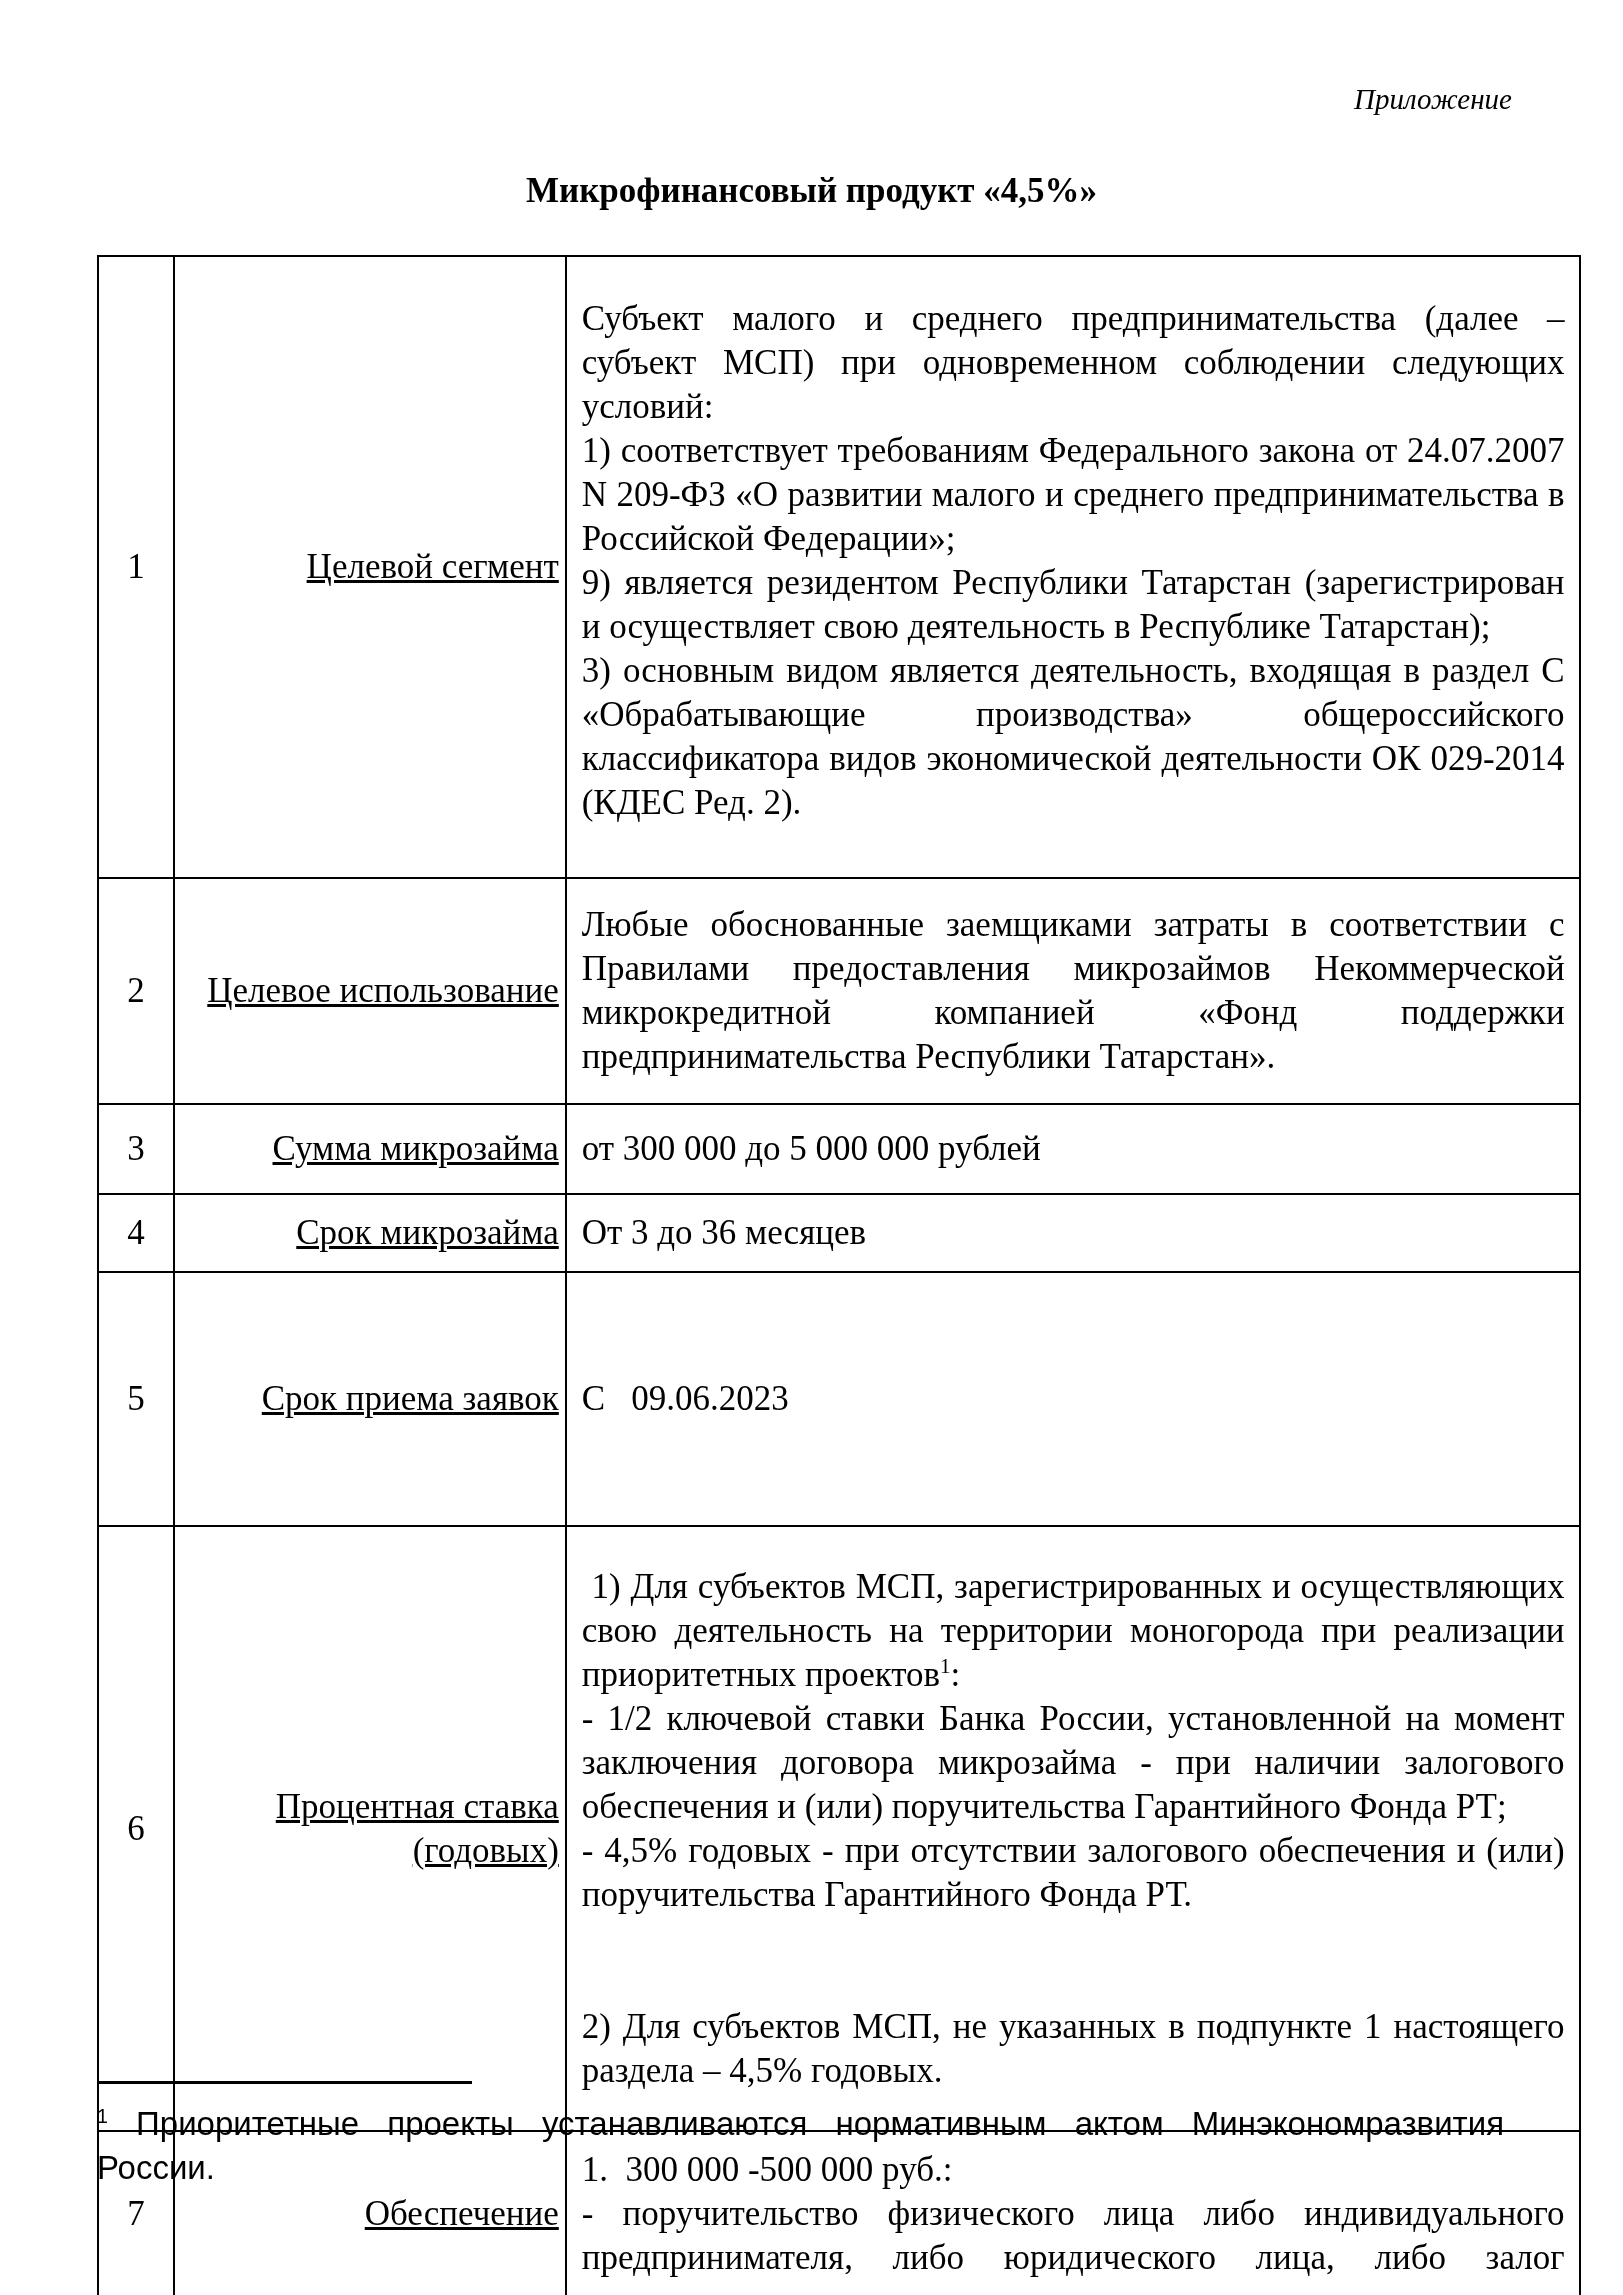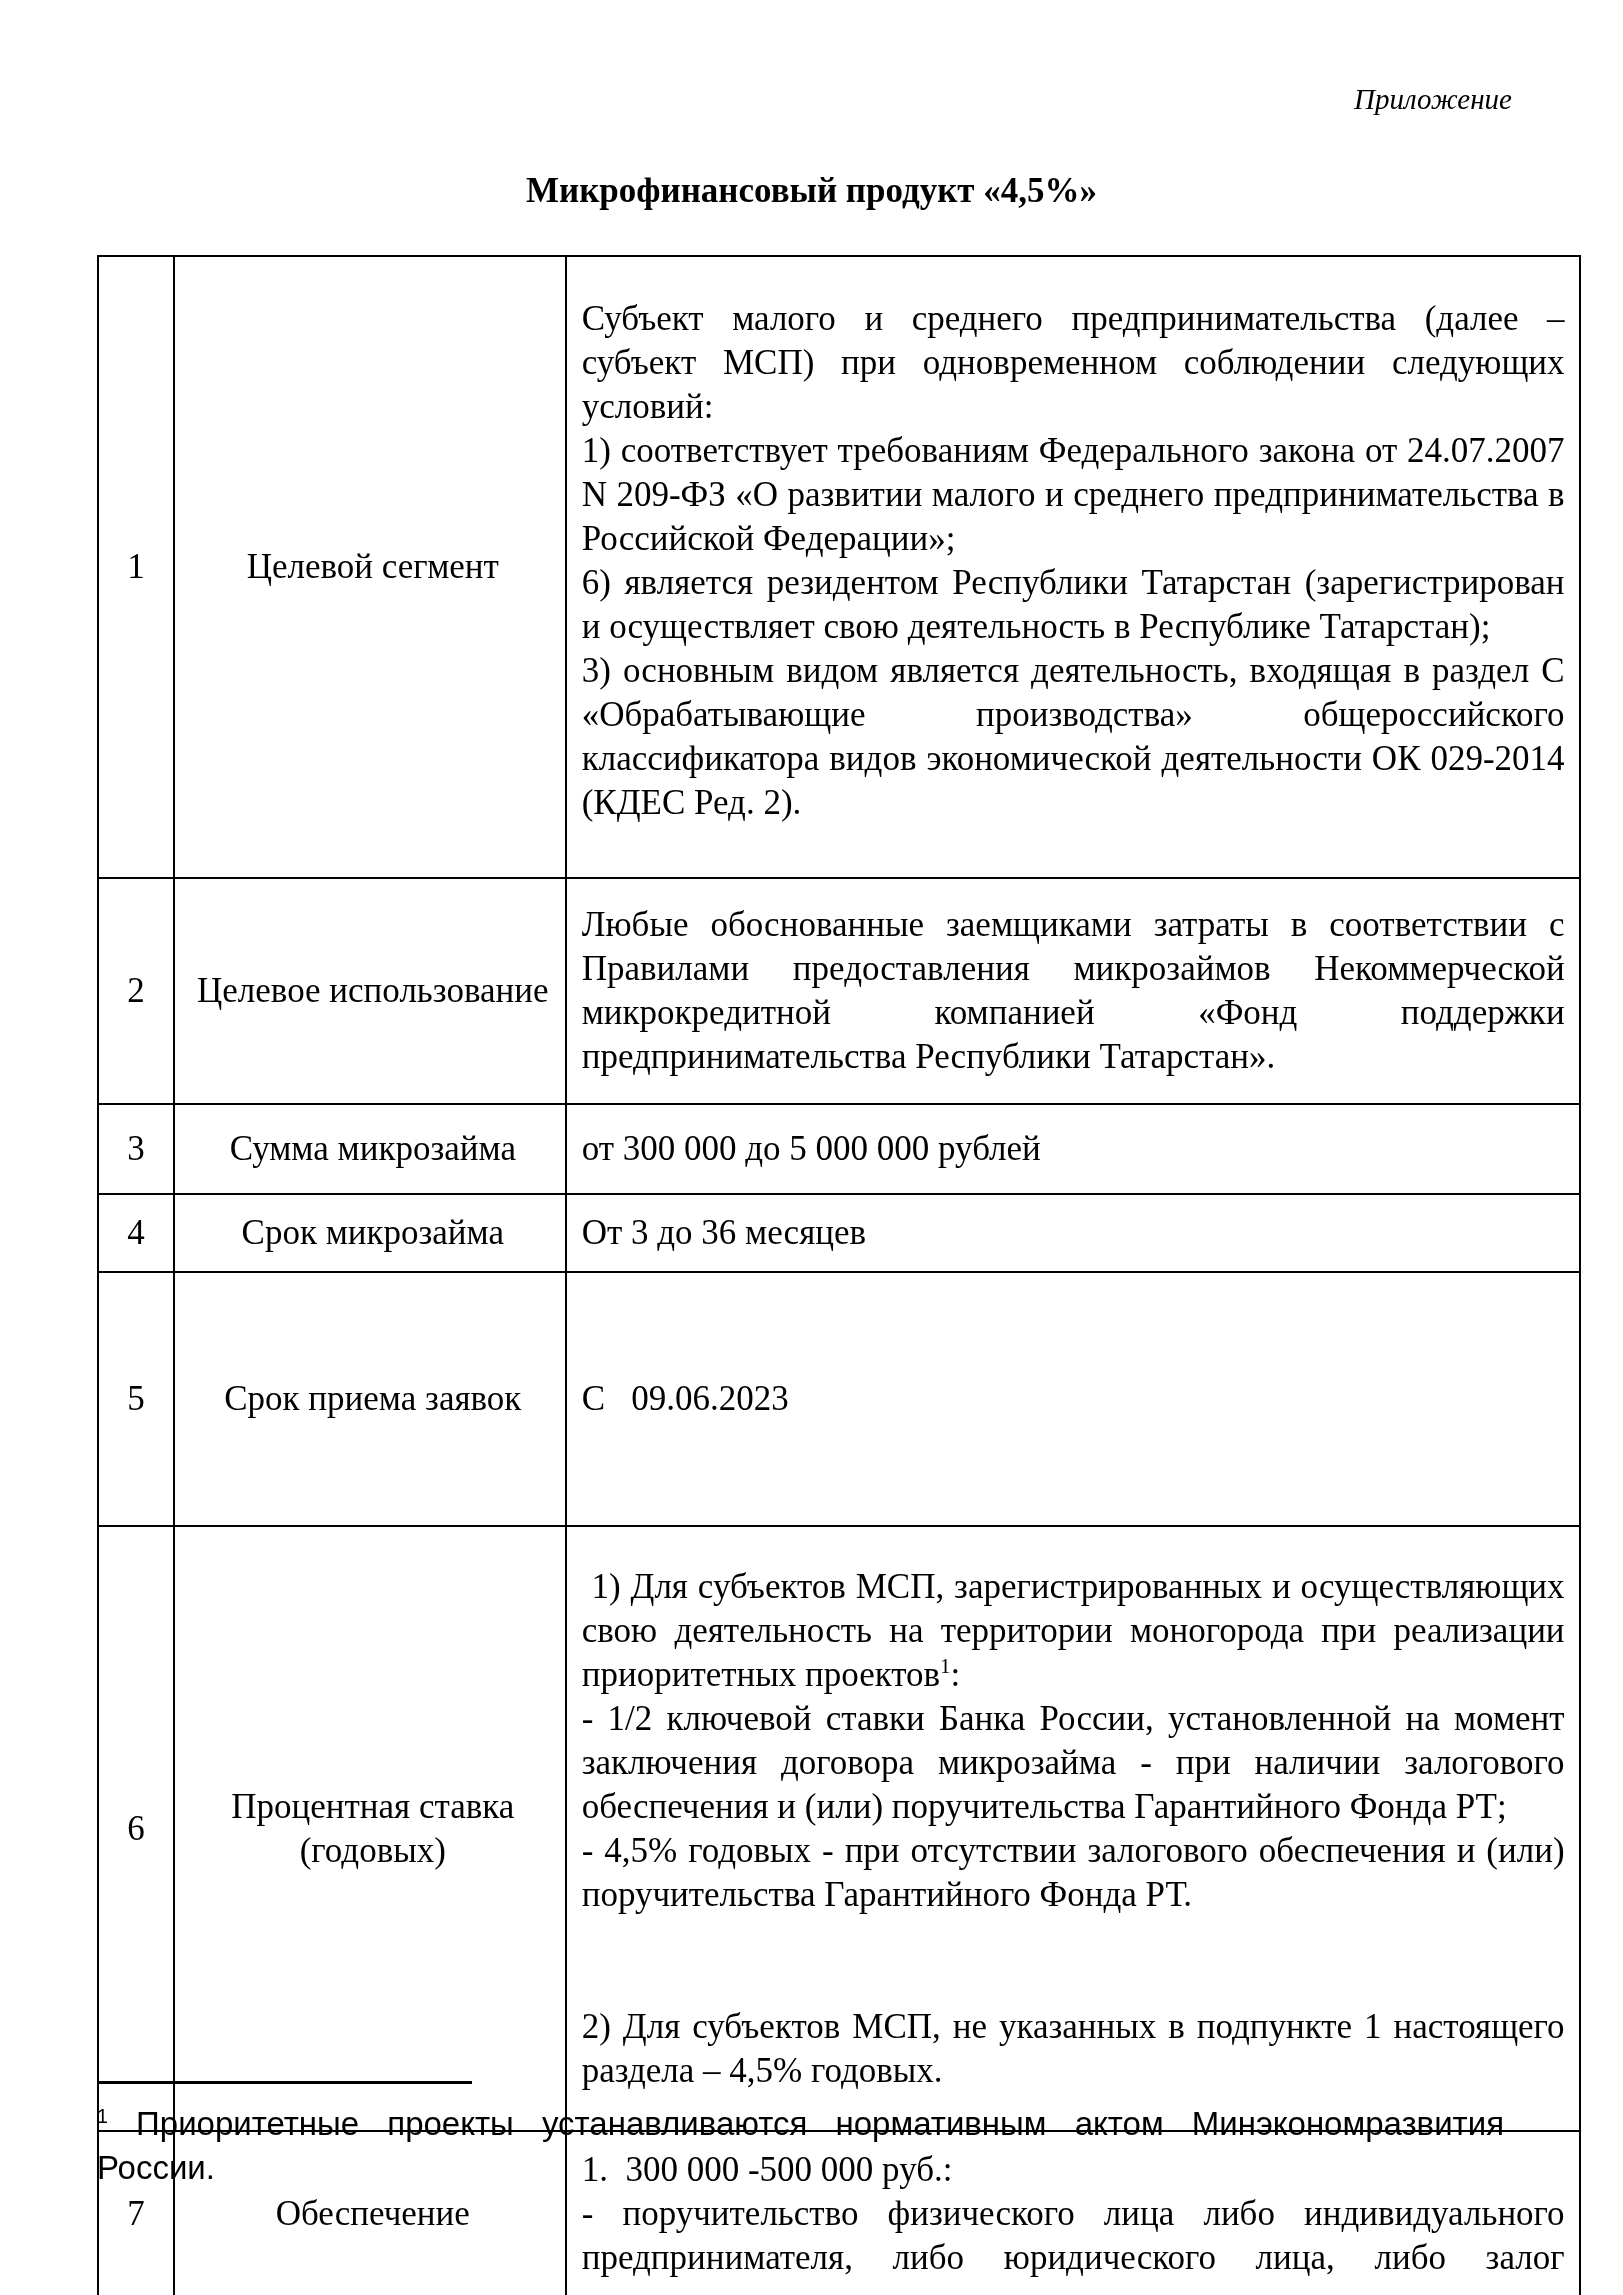--- a/index.html
+++ b/index.html
@@ -3,21 +3,21 @@
 <meta charset="utf-8">
 <style>
   html, body { margin:0; padding:0; background:#ffffff; }
   body { width:1623px; height:2295px; position:relative; overflow:hidden;
          font-family:"Liberation Serif", "DejaVu Serif", serif; color:#000; }
   .appendix { position:absolute; top:77px; right:111px; font-size:29px; font-style:italic; line-height:44px; }
   .title { position:absolute; top:169px; left:0; width:1623px; text-align:center; font-size:35px; font-weight:bold; line-height:44px; }
   table.spec { position:absolute; left:97px; top:255px; width:1484px; border-collapse:collapse; table-layout:fixed; }
   table.spec td { border:2.6px solid #000; padding:16px; font-size:35px; line-height:44px; vertical-align:middle; }
   td.num { width:42px; text-align:center; }
-  td.label { width:372px; padding-left:11.8px !important; padding-right:6.5px !important; text-align:center; }
+  td.label { width:372px; padding-left:11.8px !important; padding-right:6.5px !important; text-align:right;text-decoration:underline; }
   td.content { padding-left:14.4px !important; padding-right:14.4px !important; text-align:justify; text-align-last:left; vertical-align:top; }
   td.content p { margin:0; }
   .b { font-weight:normal; }
   sup { font-size:21px; line-height:0; vertical-align:super; }
   .footline { position:absolute; left:97px; top:2081px; width:375px; height:2.6px; background:#000; }
   .footnote { position:absolute; left:97px; top:2102px; width:1407px; font-size:35px; line-height:44px; text-align:justify; text-align-last:left; font-family:"Liberation Sans", "DejaVu Sans", sans-serif; font-size:33px; }
   .footnote sup { font-size:19.6px; }
 </style>
 </head>
 <body>
@@ -27,21 +27,21 @@
 
 <table class="spec">
 
   <tbody>
       <tr style="height:622px;">
     <td class="num">1</td>
     <td class="label">Целевой сегмент</td>
     <td class="content" style="padding-top:3.9px;">
       <p>Субъект малого и среднего предпринимательства (далее – субъект МСП) при одновременном соблюдении следующих условий:</p>
       <p>1) соответствует требованиям Федерального закона от 24.07.2007 N 209-ФЗ «О развитии малого и среднего предпринимательства в Российской Федерации»;</p>
-      <p>6) является резидентом Республики Татарстан (зарегистрирован и осуществляет свою деятельность в Республике Татарстан);</p>
+      <p>9) является резидентом Республики Татарстан (зарегистрирован и осуществляет свою деятельность в Республике Татарстан);</p>
       <p>3) основным видом является деятельность, входящая в раздел С «Обрабатывающие производства» общероссийского классификатора видов экономической деятельности ОК 029-2014 (КДЕС Ред. 2).</p>
     </td>
   </tr>
 
   <tr style="height:226px;">
     <td class="num">2</td>
     <td class="label">Целевое использование</td>
     <td class="content" style="vertical-align:middle;margin-left:27px;">
       <p>Любые обоснованные заемщиками затраты в соответствии с Правилами предоставления микрозаймов Некоммерческой микрокредитной компанией «Фонд поддержки предпринимательства Республики Татарстан».</p>
     </td>

